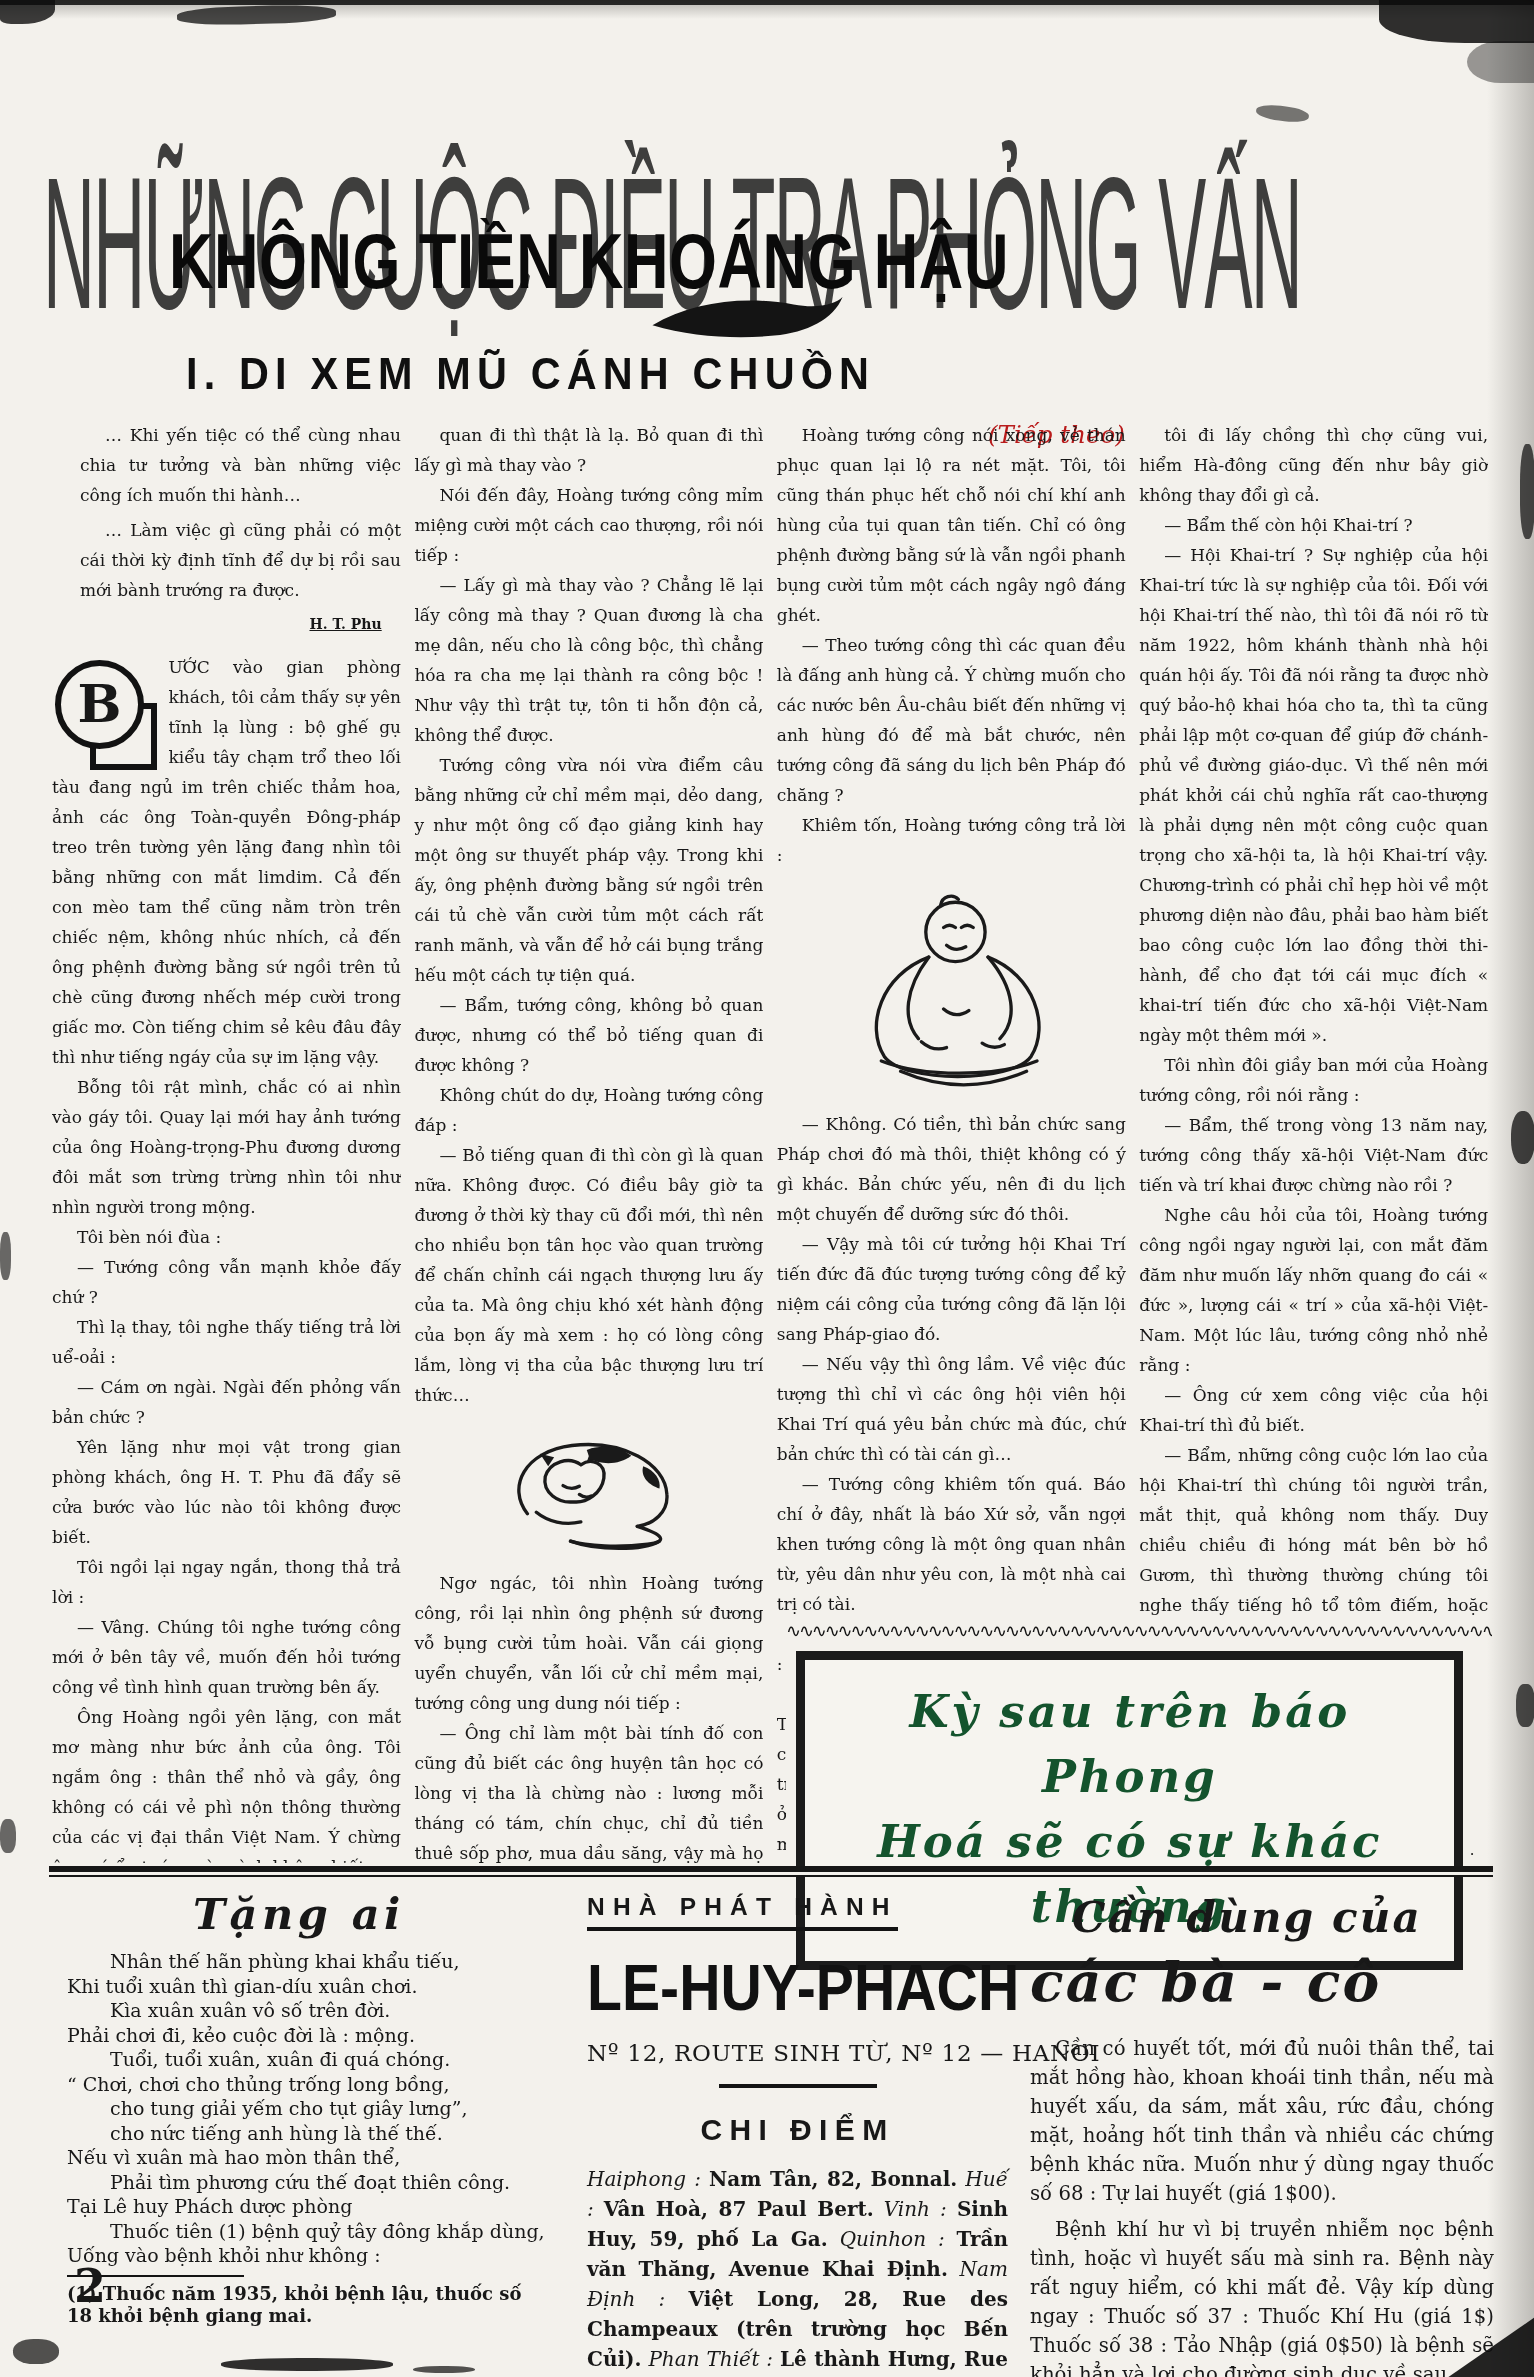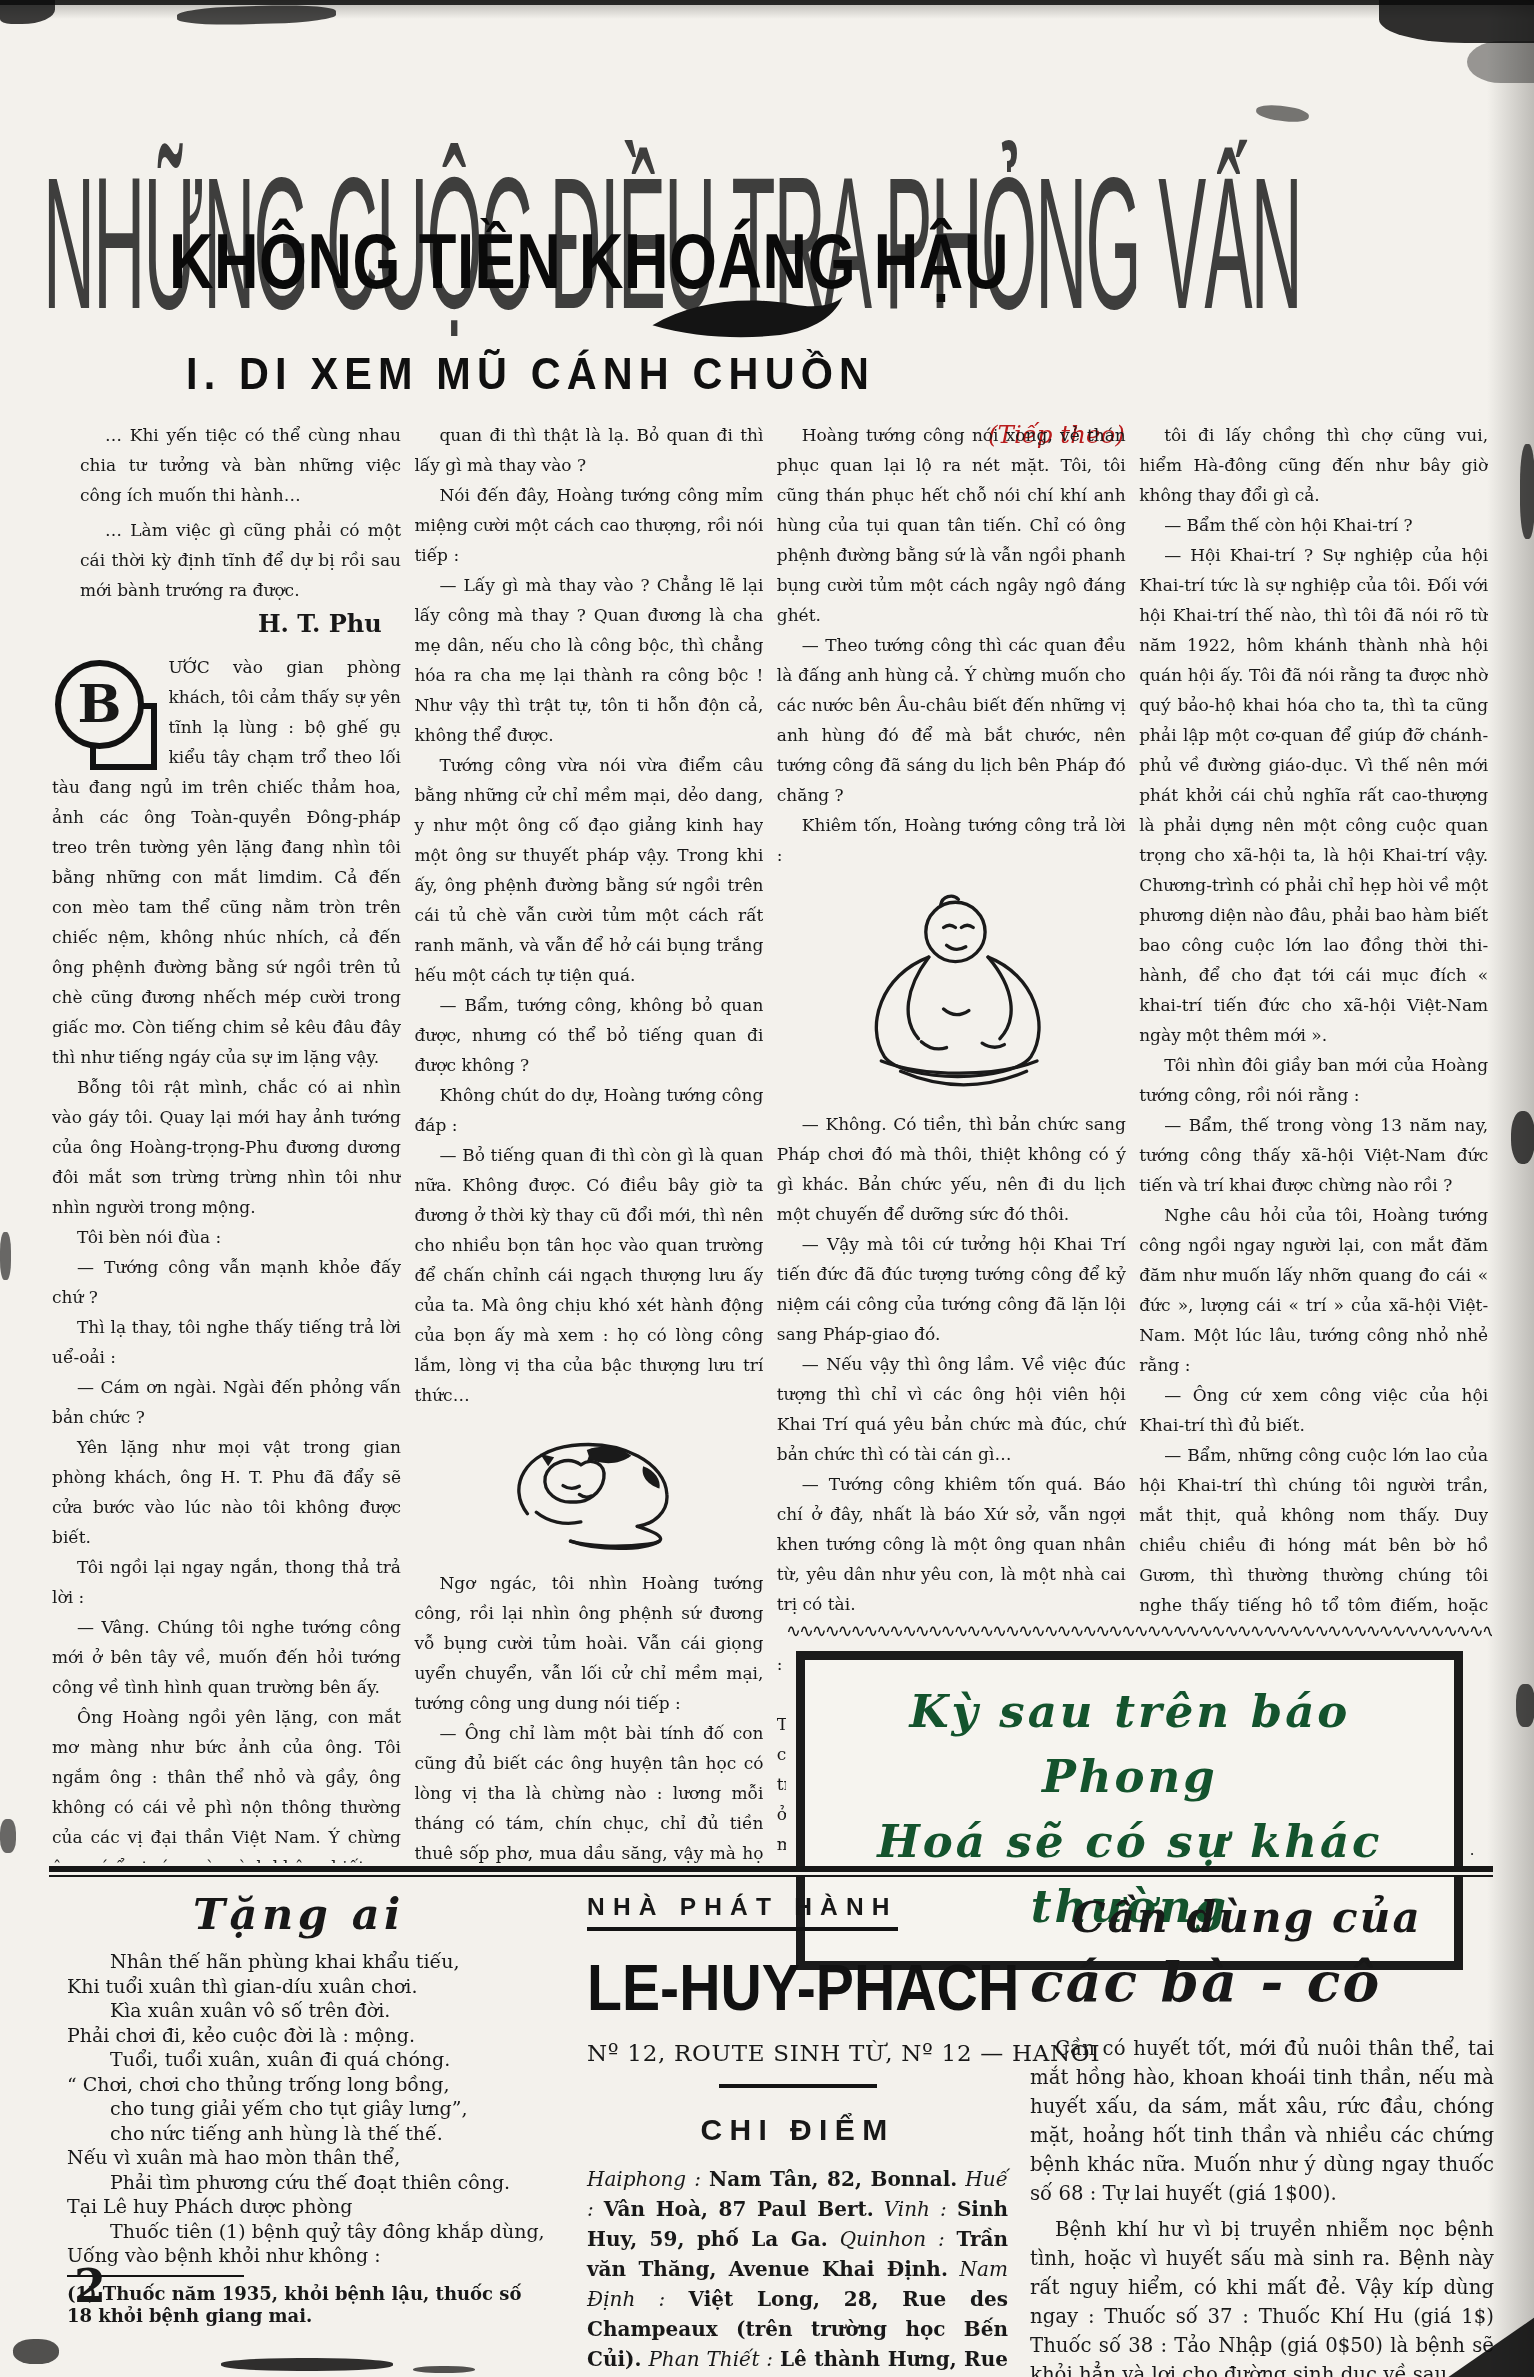--- a/index.html
+++ b/index.html
@@ -32,21 +32,21 @@
   .swoosh { position:absolute; left:648px; top:294px; width:199px; height:55px; }
   .section-line { position:absolute; left:186px; top:348px; white-space:nowrap; }
   .section-title { display:inline-block; font-family:"Liberation Sans", sans-serif; font-weight:700; font-size:45px; letter-spacing:6.7px; color:#101010; transform:scaleX(.92); transform-origin:left top; }
   .continued { position:absolute; left:988px; top:376px; font-style:italic; font-size:24.5px; color:#b91c1c;margin-top:44px; }
 
   
   .cols { position:absolute; left:52px; top:420px; width:1437px; height:1443px; display:flex; gap:13.4px; overflow:hidden; z-index:1; }
   .col { width:349px; overflow:hidden; font-size:17px; line-height:30px; text-align:justify; }
   .col p { margin:0; text-indent:25px; }
   .quote { margin:0 0 4.5px 0 !important; padding-left:28px; text-indent:19.3px; }
-  .byline { text-align:right; font-weight:bold; padding-right:19.3px; text-indent:0 !important; margin:4.5px 0 13.4px 0 !important; font-size:24px; }
+  .byline { text-align:right; font-weight:bold; padding-right:19.3px; text-indent:0 !important; margin:4.5px 0 13.4px 0 !important; font-size:14px;text-decoration:underline; }
   .lead { text-indent:0 !important; }
   .dropcap { float:left; width:103px; height:110px; position:relative; margin:7.4px 10.4px 0 3px; }
   .dropcap .sq { position:absolute; right:1.5px; bottom:0; width:55px; height:55px; border:6px solid #121212; }
   .dropcap .circ { position:absolute; left:0; top:0; width:77px; height:77px; border:6.7px solid #121212; border-radius:50%; display:flex; align-items:center; justify-content:center; font-size:52px; font-weight:bold; background:#f3f1ec; }
   .illus { display:block; margin:13.4px auto 10.4px auto; }
   .illus svg { display:block; }
 
   
   .announce-wrap { position:absolute; left:786px; top:1621px; width:706px; height:230px; background:#f3f1ec; z-index:5; }
   .wave { font-size:18px; letter-spacing:-2.2px; line-height:19.3px; height:21px; overflow:hidden; white-space:nowrap; color:#131313; }

